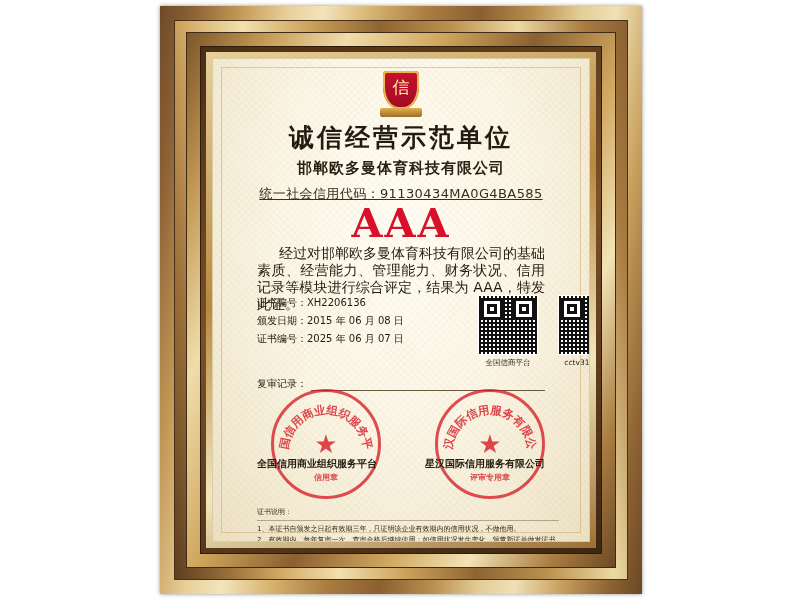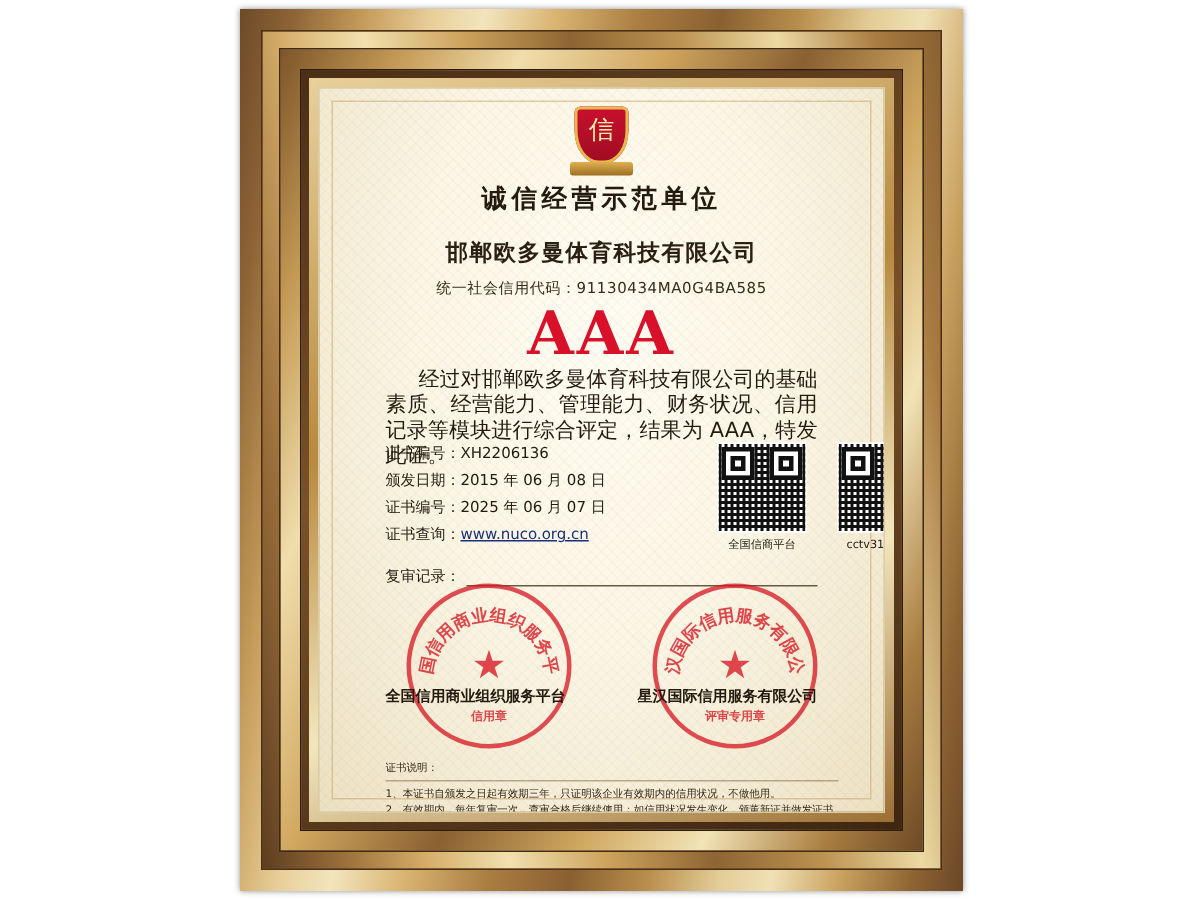--- a/index.html
+++ b/index.html
@@ -159,21 +159,21 @@
     border-radius: 2px;
   }
 
   
   .cert-title {
     position: absolute;
     top: 62px;
     left: 0;
     right: 0;
     text-align: center;
-    font-size: 17px;
+    font-size: 25px;
     letter-spacing: 3px;
     font-weight: bold;
     color: #241a10;
   }
 
   .company-name {
     position: absolute;
     top: 100px;
     left: 0;
     right: 0;
@@ -183,23 +183,24 @@
     letter-spacing: 1px;
     color: #2a1f13;
   }
 
   .usci {
     position: absolute;
     top: 126px;
     left: 0;
     right: 0;
     text-align: center;
-    font-size: 10px;
+    font-size: 13px;
     letter-spacing: 0.4px;
     color: #3a2c1b;
+    text-decoration: underline;
   }
 
   .rating {
     position: absolute;
     top: 140px;
     left: 0;
     right: 0;
     text-align: center;
     font-size: 40px;
     font-weight: bold;
@@ -401,23 +402,20 @@
       <div class="details">
         <div class="detail-row">
           <span>证书编号：</span><span>XH2206136</span>
         </div>
         <div class="detail-row">
           <span>颁发日期：</span><span>2015 年 06 月 08 日</span>
         </div>
         <div class="detail-row">
           <span>证书编号：</span><span>2025 年 06 月 07 日</span>
         </div>
-        <div class="detail-row">
-          <span>证书查询：</span><span class="detail-url">www.nuco.org.cn</span>
-        </div>
       </div>
 
       <div class="qr-area">
         <div class="qr-block">
           <div class="qr-img"></div>
           <div class="qr-caption">全国信商平台</div>
         </div>
         <div class="qr-block">
           <div class="qr-img"></div>
           <div class="qr-caption">cctv315 查询</div>

